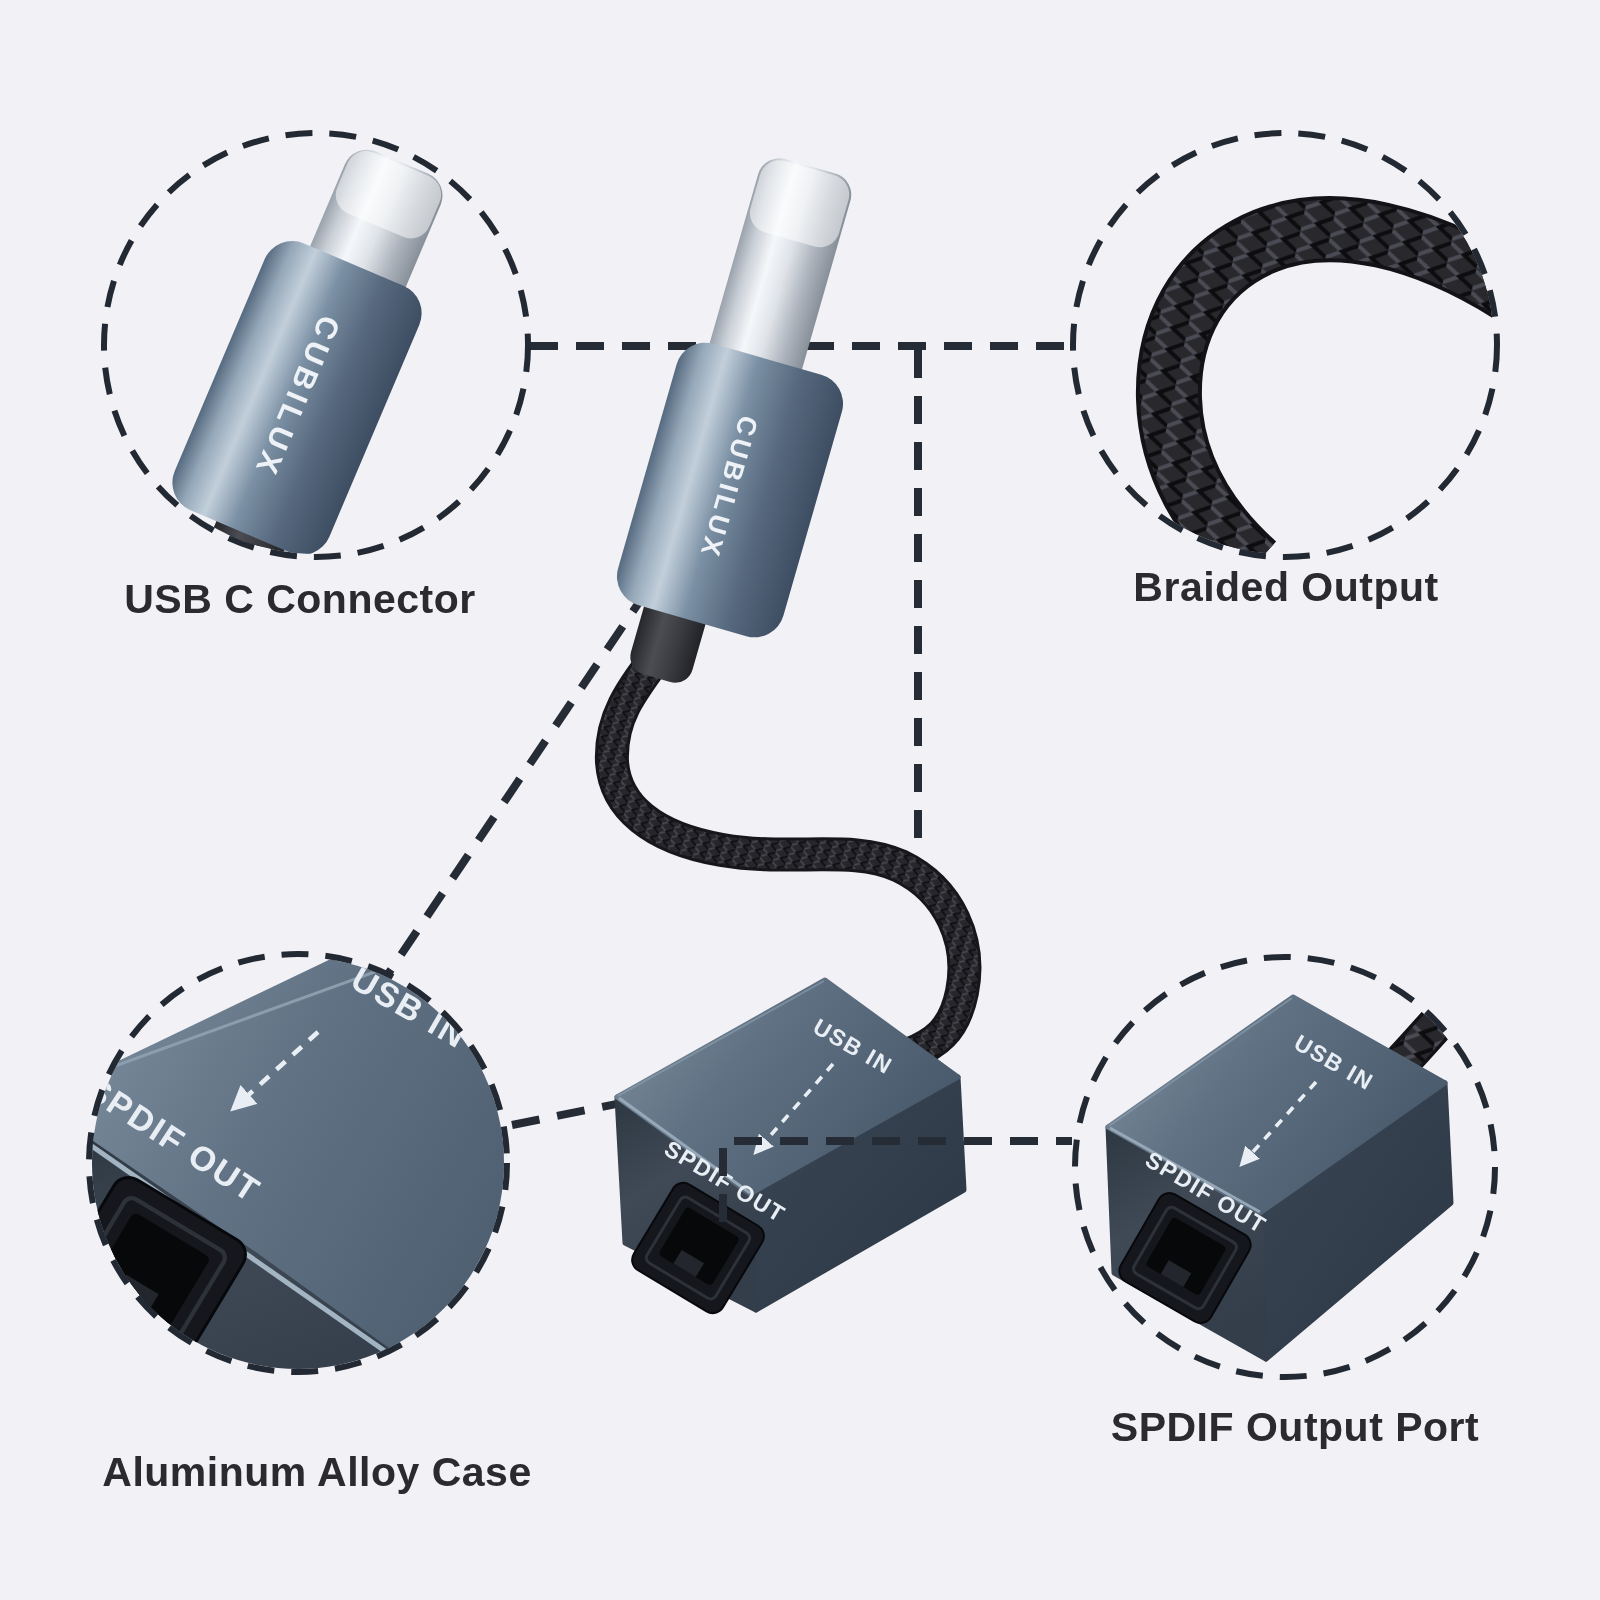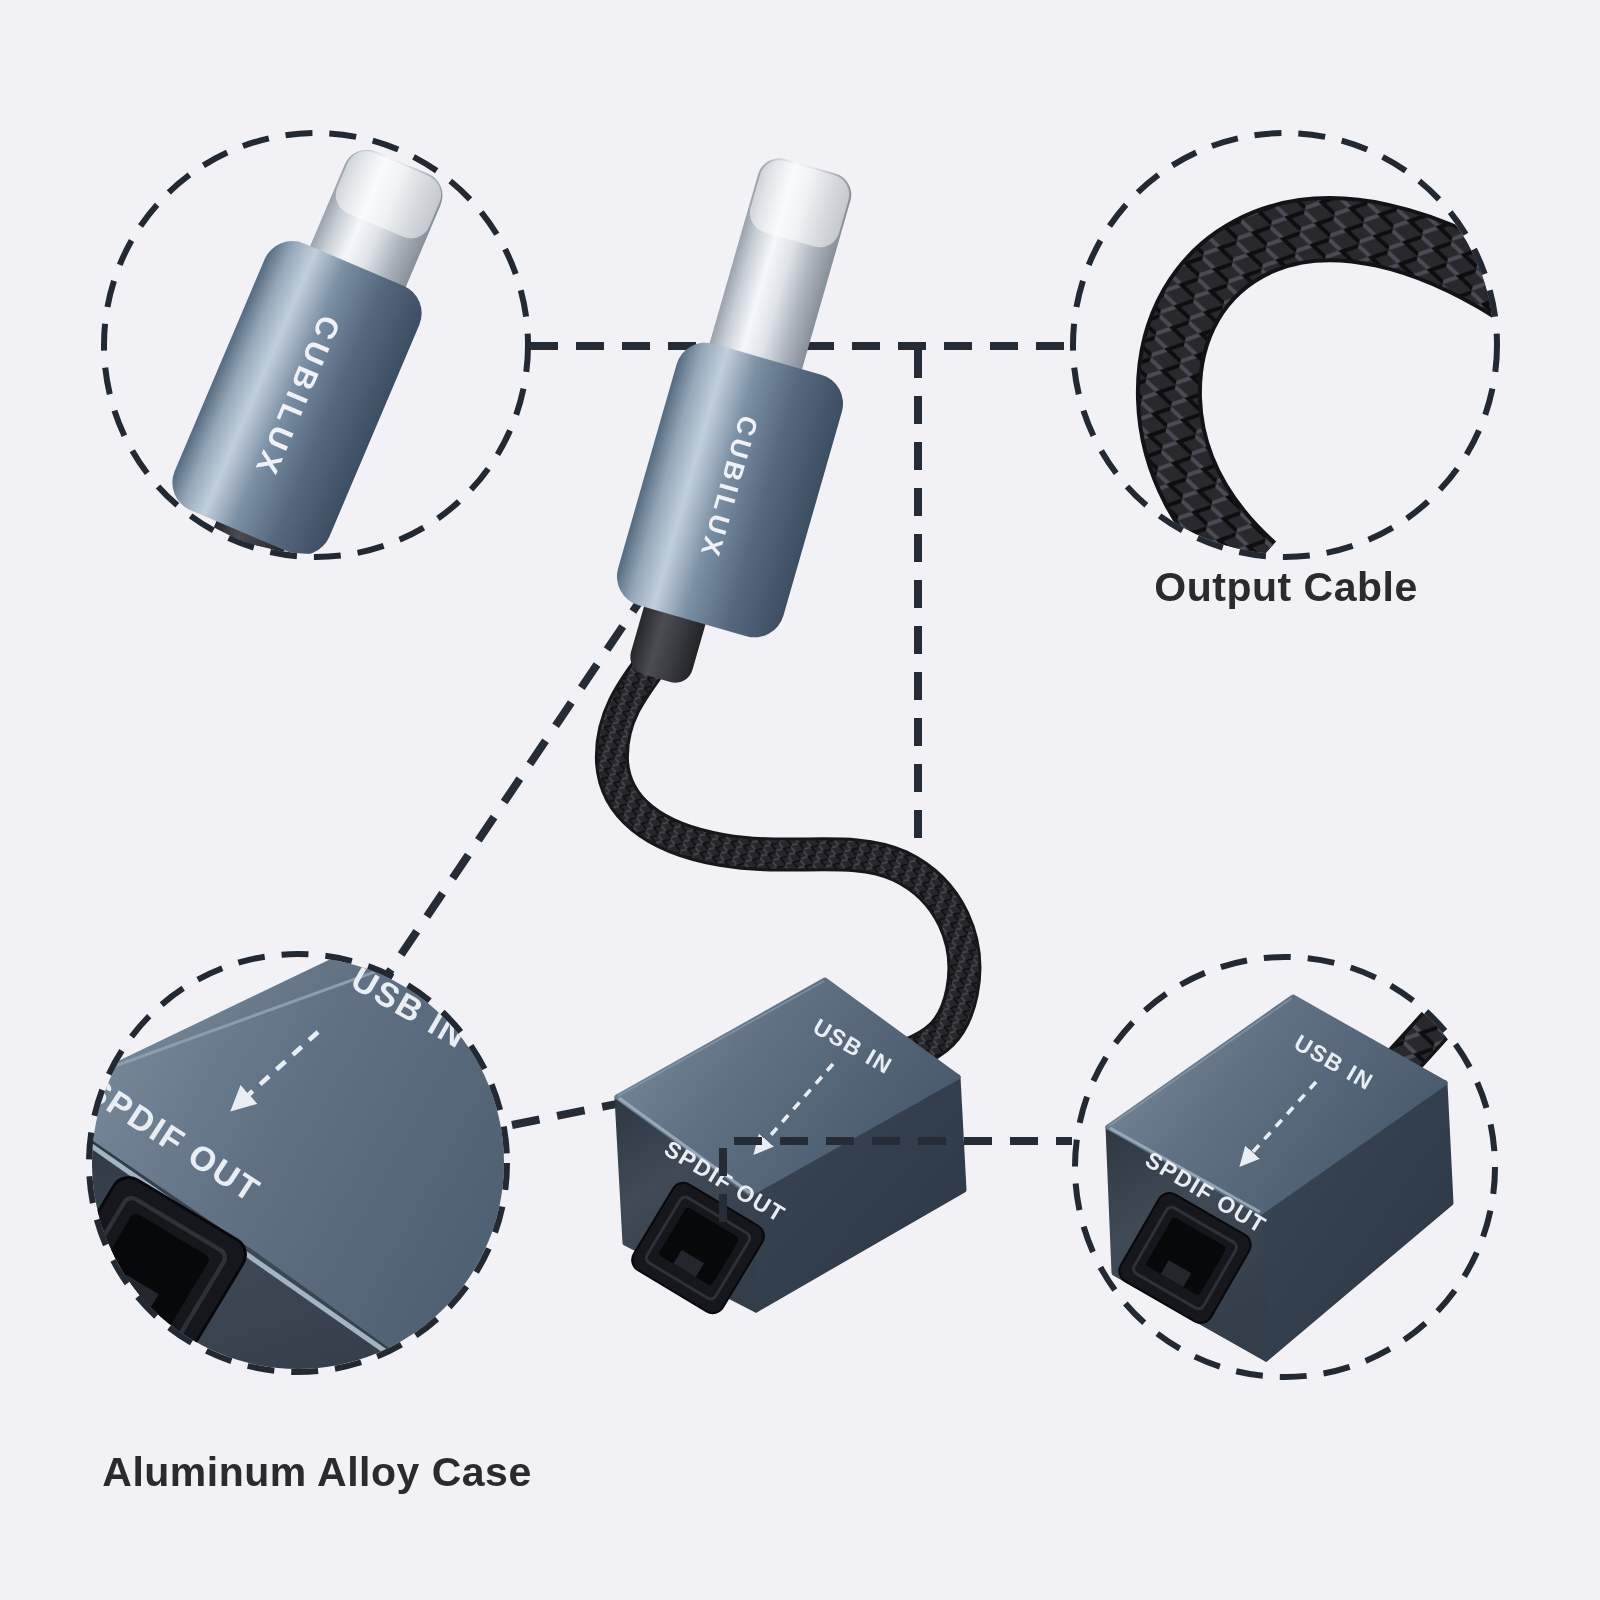--- a/index.html
+++ b/index.html
@@ -188,15 +188,17 @@
     <text transform="translate(1205,1194) rotate(31)" class="device-text" font-size="23" letter-spacing="1.5" text-anchor="middle" dominant-baseline="middle">SPDIF OUT</text>
     <path class="white-arrow" d="M1316,1082 L1242,1164" marker-end="url(#wa)"></path>
   </g>
 
   <circle class="dash-circle" cx="316" cy="345" r="212"></circle>
   <circle class="dash-circle" cx="1285" cy="345" r="212"></circle>
   <circle class="dash-circle" cx="298" cy="1163" r="209"></circle>
   <circle class="dash-circle" cx="1285" cy="1167" r="210"></circle>
 </svg>
 
-<div class="callout-label" style="left:1286px;top:587px">Output Cable</div>
+<div class="callout-label" style="left:300px;top:599px">USB C Connector</div>
+<div class="callout-label" style="left:1286px;top:587px">Braided Output</div>
 <div class="callout-label" style="left:317px;top:1472px">Aluminum Alloy Case</div>
+<div class="callout-label" style="left:1295px;top:1427px">SPDIF Output Port</div>
 </div>
 
 </body></html>

